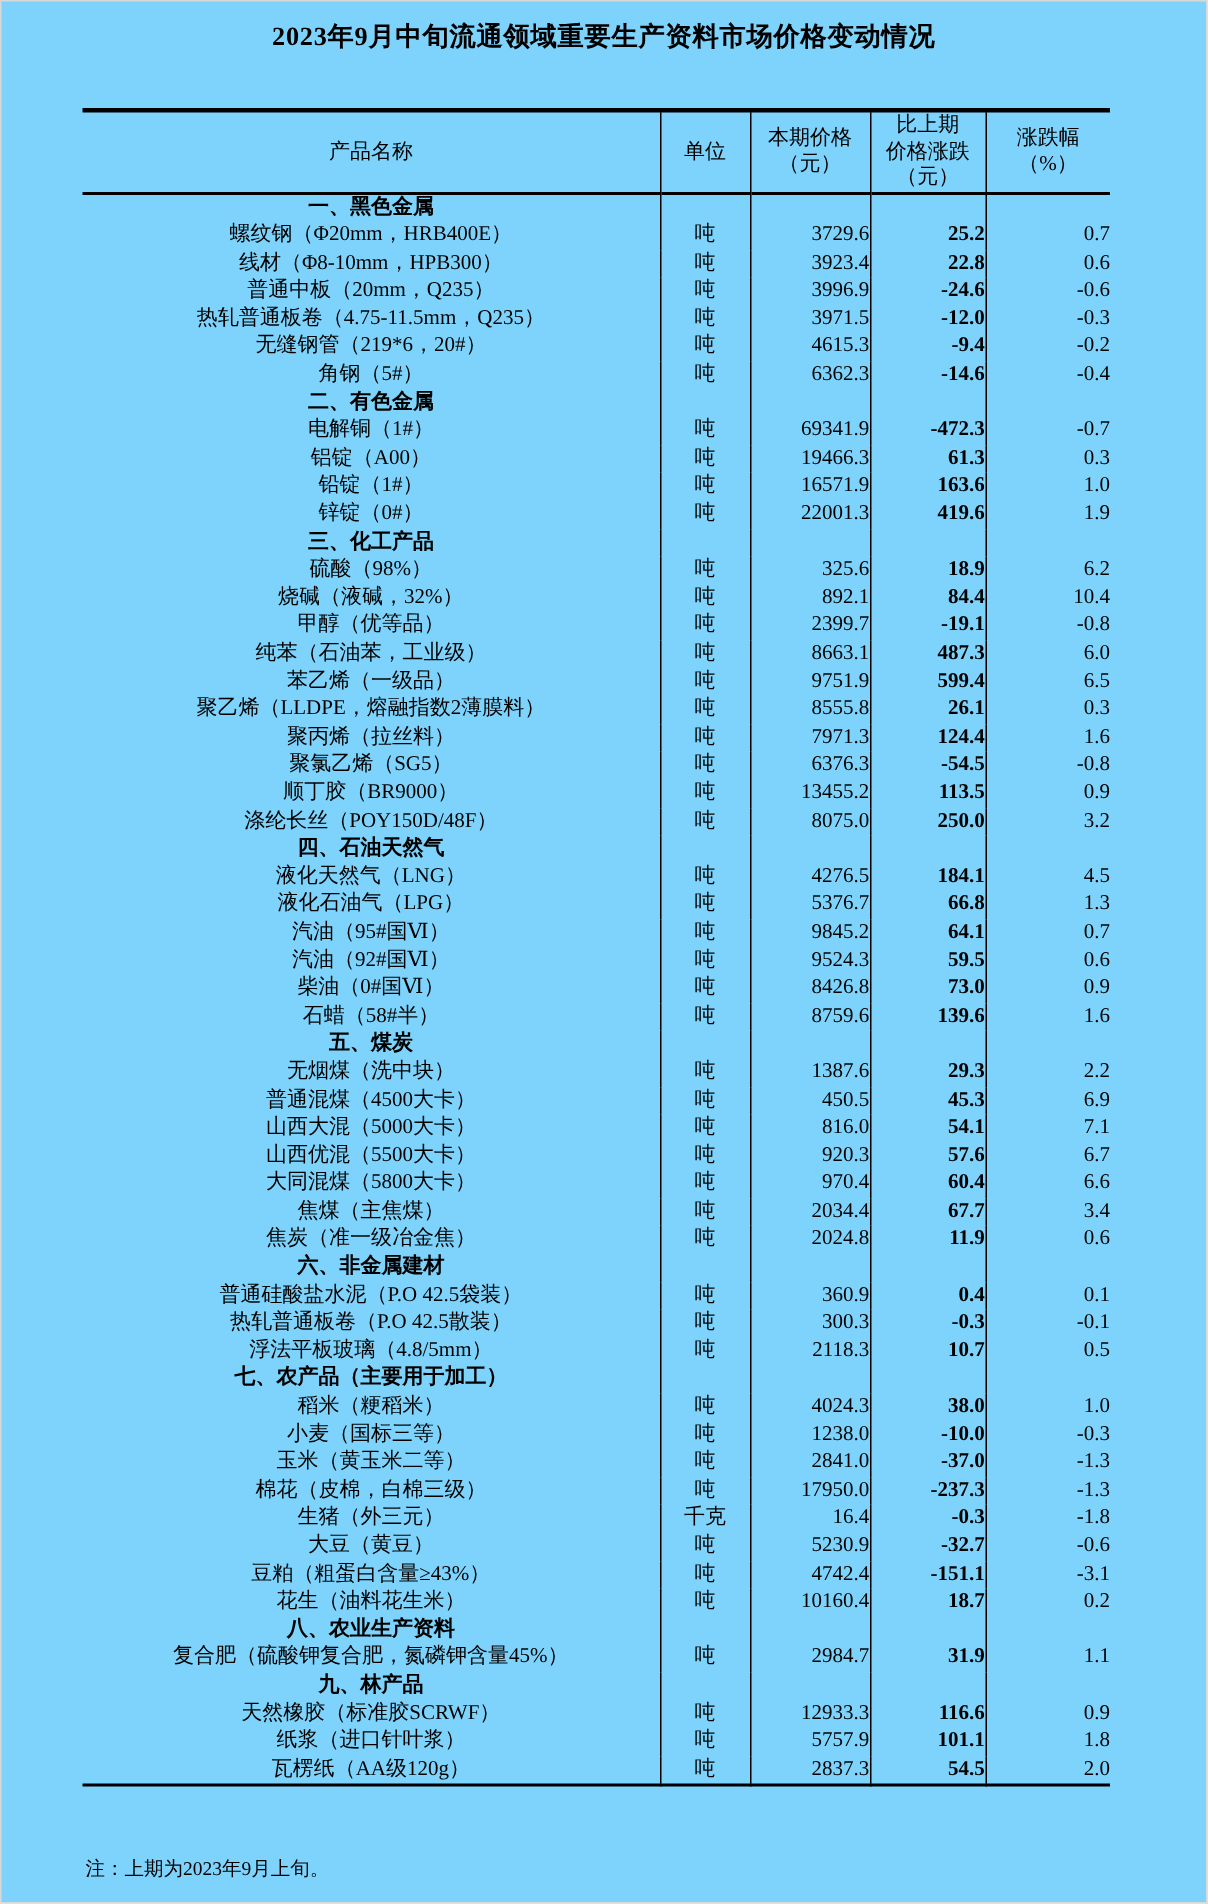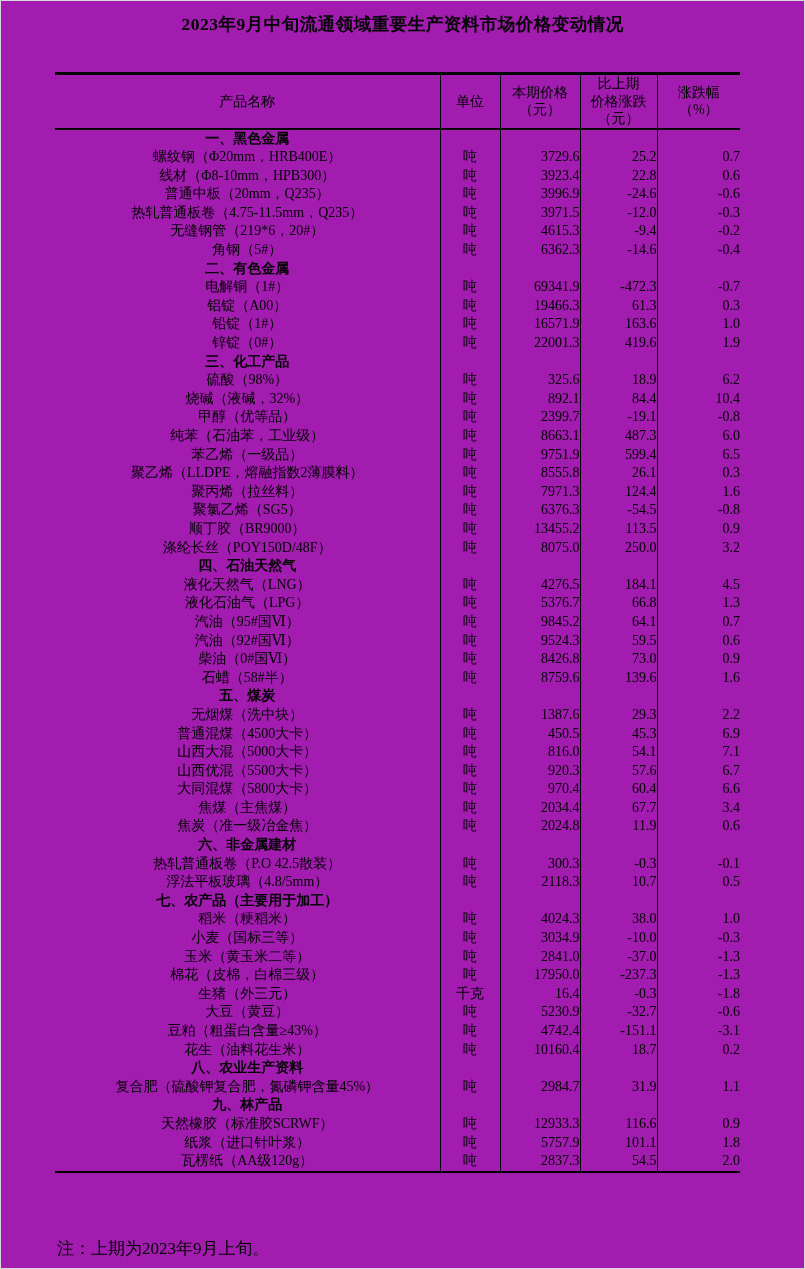--- a/index.html
+++ b/index.html
@@ -1,21 +1,21 @@
 <!DOCTYPE html>
 <html><head>
 <meta charset="utf-8">
 <style>
   html, body { margin: 0; padding: 0; background: #ffffff; }
   .page {
     position: relative;
     width: 803px;
     height: 1267px;
     border: 1px solid #d8d8d8;
-    background: #a21caf;
+    background: #7dd3fc;
     color: #000000;
     font-family: "Liberation Serif", "DejaVu Serif", serif;
     overflow: hidden;
   }
   .title {
     margin: 11px 0 0 0;
     text-align: center;
     font-size: 17.5px;
     font-weight: bold;
     letter-spacing: 0.5px;
@@ -53,27 +53,27 @@
   .price-table tbody td {
     height: 18.6px;
     line-height: 18.6px;
     white-space: nowrap;
   }
   .section-name { font-weight: bold; padding-left: 3px; text-align: center; }
   .item-name { padding-left: 47px; text-align: center; }
   .unit { text-align: center; }
   .num { text-align: right; font-variant-numeric: tabular-nums; }
   .num-price  { padding-right: 18px; }
-  .num-change { padding-right: 21px; }
+  .num-change { padding-right: 21px; font-weight: bold; }
   .num-pct    { padding-right: 23px; }
   .note {
     position: absolute;
     left: 56px;
     top: 1236px;
-    font-size: 17px;
+    font-size: 13px;
     color: #000000;
   }
 </style>
 </head>
 <body>
 
 <div class="page">
   <h1 class="title">2023年9月中旬流通领域重要生产资料市场价格变动情况</h1>
 
   <table class="price-table">
@@ -365,20 +365,27 @@
           <td class="num num-pct">0.6</td>
         </tr>
         <tr>
           <td class="section-name">六、非金属建材</td>
           <td class="unit"></td>
           <td class="num num-price"></td>
           <td class="num num-change"></td>
           <td class="num num-pct"></td>
         </tr>
         <tr>
+          <td class="item-name">普通硅酸盐水泥（P.O 42.5袋装）</td>
+          <td class="unit">吨</td>
+          <td class="num num-price">360.9</td>
+          <td class="num num-change">0.4</td>
+          <td class="num num-pct">0.1</td>
+        </tr>
+        <tr>
           <td class="item-name">热轧普通板卷（P.O 42.5散装）</td>
           <td class="unit">吨</td>
           <td class="num num-price">300.3</td>
           <td class="num num-change">-0.3</td>
           <td class="num num-pct">-0.1</td>
         </tr>
         <tr>
           <td class="item-name">浮法平板玻璃（4.8/5mm）</td>
           <td class="unit">吨</td>
           <td class="num num-price">2118.3</td>
@@ -395,21 +402,21 @@
         <tr>
           <td class="item-name">稻米（粳稻米）</td>
           <td class="unit">吨</td>
           <td class="num num-price">4024.3</td>
           <td class="num num-change">38.0</td>
           <td class="num num-pct">1.0</td>
         </tr>
         <tr>
           <td class="item-name">小麦（国标三等）</td>
           <td class="unit">吨</td>
-          <td class="num num-price">3034.9</td>
+          <td class="num num-price">1238.0</td>
           <td class="num num-change">-10.0</td>
           <td class="num num-pct">-0.3</td>
         </tr>
         <tr>
           <td class="item-name">玉米（黄玉米二等）</td>
           <td class="unit">吨</td>
           <td class="num num-price">2841.0</td>
           <td class="num num-change">-37.0</td>
           <td class="num num-pct">-1.3</td>
         </tr>

